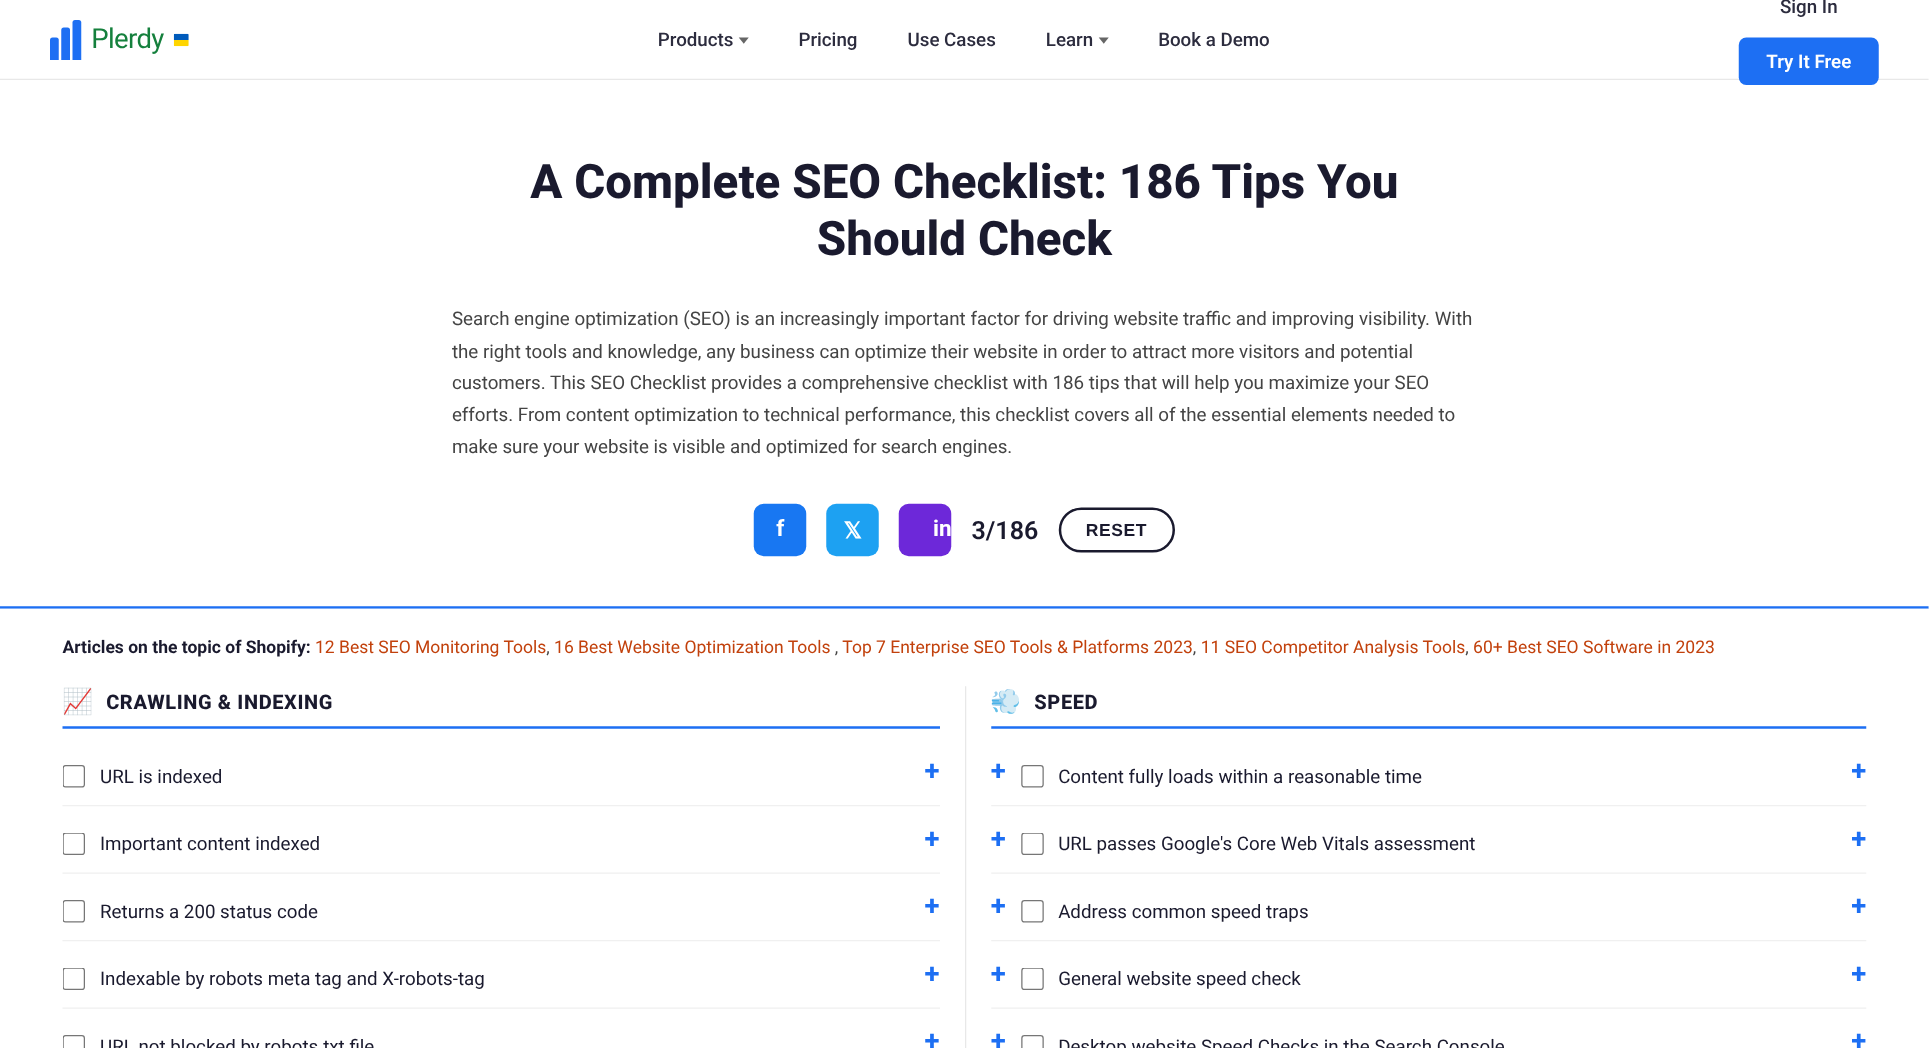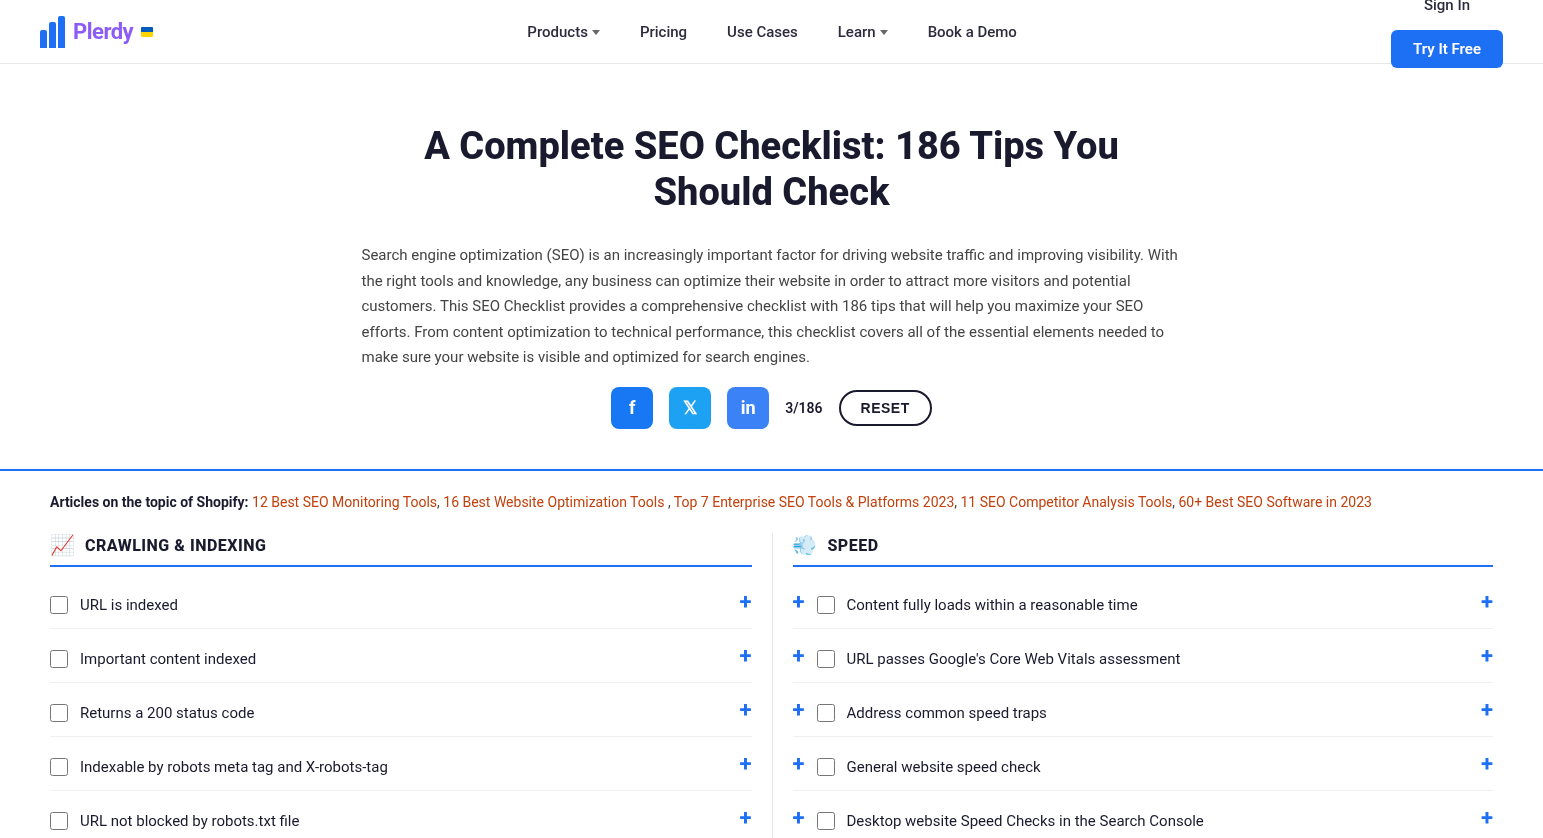--- a/index.html
+++ b/index.html
@@ -30,22 +30,22 @@
     .logo-bar {
       width: 7px;
       background: #1d6ff3;
       border-radius: 2px 2px 0 0;
     }
     .logo-bar:nth-child(1) { height: 18px; }
     .logo-bar:nth-child(2) { height: 26px; }
     .logo-bar:nth-child(3) { height: 32px; }
     .logo-text {
       font-size: 22px;
-      font-weight: 700;
-      color: #8b5cf6;
+      font-weight: 400;
+      color: #15803d;
       letter-spacing: -0.5px;
     }
     .logo-ua {
       display: flex;
       flex-direction: column;
       width: 12px;
       height: 10px;
       overflow: hidden;
       border-radius: 1px;
     }
@@ -112,44 +112,44 @@
       font-weight: 800;
       color: #1a1a2e;
       margin-bottom: 28px;
       line-height: 1.2;
     }
     .hero p {
       font-size: 15px;
       color: #444;
       line-height: 1.7;
       text-align: left;
-      margin-bottom: 16px;
+      margin-bottom: 32px;
     }
     .hero-actions {
       display: flex;
       align-items: center;
       justify-content: center;
       gap: 16px;
     }
     .social-btn {
       width: 42px;
       height: 42px;
       border-radius: 8px;
       display: flex;
       align-items: center;
       justify-content: center;
       cursor: pointer;
       text-decoration: none;
     }
     .social-fb { background: #1877f2; }
     .social-tw { background: #1da1f2; }
-    .social-li { background: #3b82f6; }
+    .social-li { background: #6d28d9; justify-content: flex-end; }
     .social-icon { color: #fff; font-size: 18px; font-weight: 700; }
     .counter-text {
-      font-size: 14px;
+      font-size: 20px;
       font-weight: 600;
       color: #1a1a2e;
       text-align: right;
     }
     .btn-reset {
       border: 2px solid #1a1a2e;
       background: #fff;
       color: #1a1a2e;
       padding: 8px 20px;
       border-radius: 20px;

